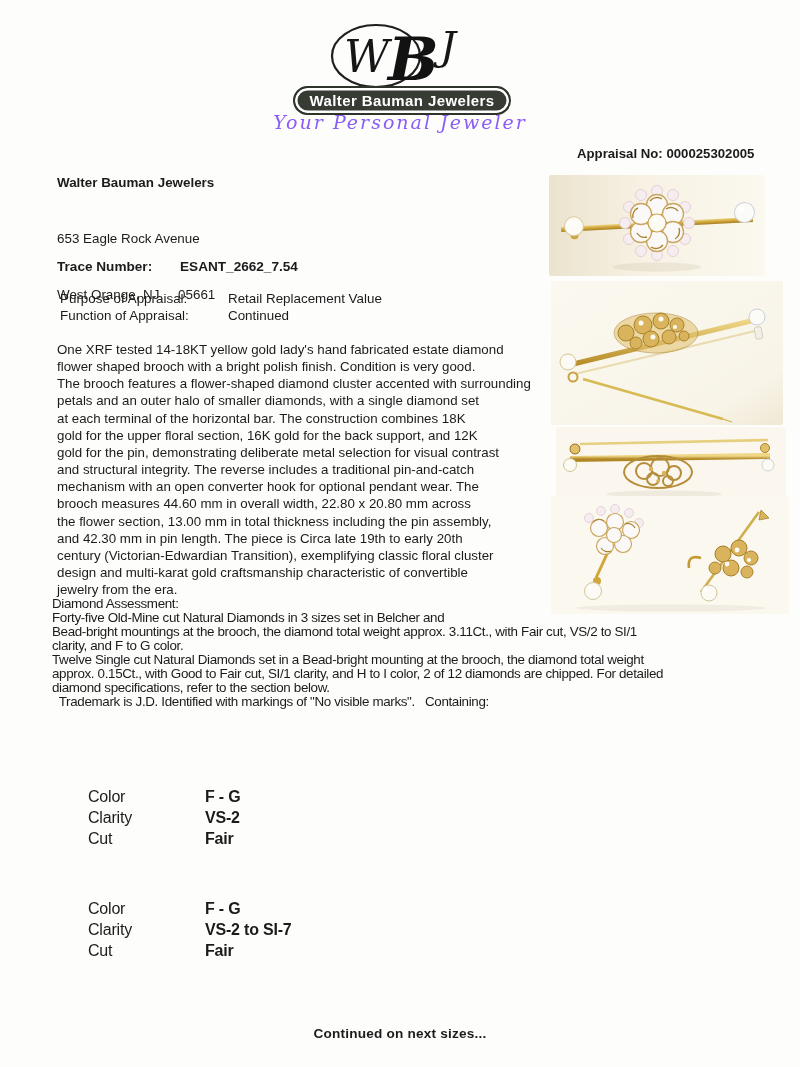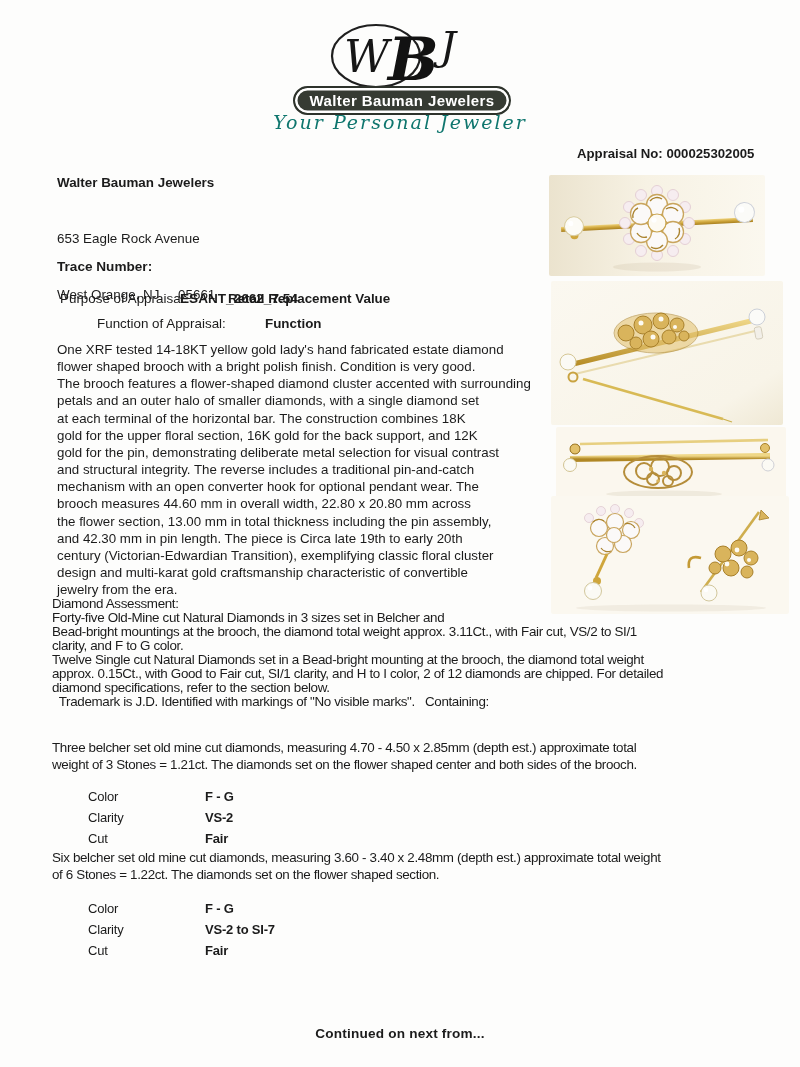--- a/index.html
+++ b/index.html
@@ -2,58 +2,58 @@
 <html><head>
 <meta charset="utf-8">
 <style>
   html,body { margin:0; padding:0; background:#dcdcdc; }
   .page {
     position:relative; width:800px; height:1067px; margin:0 auto;
     background:#fdfdfc; overflow:hidden;
     font-family:"Liberation Sans", sans-serif; color:#1b1b1b;
   }
   .abs { position:absolute; }
-  .b { font-weight:bold;margin-top:32px; }
+  .b { font-weight:bold; }
 
   
   .badge {
     position:absolute; left:293px; top:86px; width:214px; height:25px;
     background:#363b33; border:2px solid #2e332c; border-radius:15px;
     box-shadow: inset 0 0 0 2.5px #ffffff;
     display:flex; align-items:center; justify-content:center;
     color:#ffffff; font-weight:bold; font-size:15px; letter-spacing:0.4px;
   }
   .tagline {
     position:absolute; left:0; right:0; top:111px; text-align:center;
     font-family:"DejaVu Serif", serif; font-style:italic;
-    font-size:19px; letter-spacing:2px; color:#0f766e;
+    font-size:19px; letter-spacing:2px; color:#8b5cf6;
   }
 
   .address { position:absolute; left:57px; top:137px; font-size:13.4px; line-height:18.6px; white-space:pre; }
   .address .name { font-weight:bold; }
   .appraisal-no { position:absolute; left:577px; top:146px; font-size:13.2px; font-weight:bold; }
 
   .trace-row { position:absolute; left:57px; top:259px; font-size:13.6px; }
   .trace-row .val { position:absolute; left:123px; white-space:nowrap; }
   .meta-row { position:absolute; left:60px; font-size:13.4px; }
-  .meta-row .val { position:absolute; left:168px; white-space:nowrap; font-weight:bold; }
+  .meta-row .val { position:absolute; left:168px; white-space:nowrap; font-weight:normal; }
 
   .description {
     position:absolute; left:57px; top:341px; width:505px;
     font-size:13.3px; line-height:17.15px; white-space:pre-wrap;
   }
   .assessment {
     position:absolute; left:52px; top:597px; width:735px;
     font-size:13.4px; line-height:14px; letter-spacing:-0.35px; white-space:pre-wrap;
   }
   .stone-para {
     position:absolute; left:52px; width:735px;
     font-size:13.4px; line-height:17.2px; letter-spacing:-0.35px; white-space:pre-wrap;
   }
-  .spec-table { position:absolute; left:88px; font-size:13px; letter-spacing:-0.2px; }
+  .spec-table { position:absolute; left:88px; font-size:16px; letter-spacing:-0.2px; }
   .spec-row { display:flex; height:21px; line-height:21px; }
   .spec-row .lbl { width:117px; }
   .spec-row .val { font-weight:bold; }
 
   .footer {
     position:absolute; left:0; right:0; top:1026px; text-align:center;
     font-size:13.6px; font-weight:bold; letter-spacing:0.2px;
   }
 
   .photo { position:absolute; }
@@ -86,23 +86,23 @@
   <div class="appraisal-no">Appraisal No: 000025302005</div>
 
   <div class="trace-row">
     <span class="b">Trace Number:</span>
     <span class="val b">ESANT_2662_7.54</span>
   </div>
   <div class="meta-row" style="top:291px;">
     <span>Purpose of Appraisal:</span>
     <span class="val">Retail Replacement Value</span>
   </div>
-  <div class="meta-row" style="top:316px;margin-left:37px;">
+  <div class="meta-row" style="top:308px;">
     <span>Function of Appraisal:</span>
-    <span class="val">Function</span>
+    <span class="val">Continued</span>
   </div>
 
   <div class="description">One XRF tested 14-18KT yellow gold lady's hand fabricated estate diamond
 flower shaped brooch with a bright polish finish. Condition is very good.
 The brooch features a flower-shaped diamond cluster accented with surrounding
 petals and an outer halo of smaller diamonds, with a single diamond set
 at each terminal of the horizontal bar. The construction combines 18K
 gold for the upper floral section, 16K gold for the back support, and 12K
 gold for the pin, demonstrating deliberate metal selection for visual contrast
 and structural integrity. The reverse includes a traditional pin-and-catch
@@ -116,55 +116,51 @@
 
   <div class="assessment">Diamond Assessment:
 Forty-five Old-Mine cut Natural Diamonds in 3 sizes set in Belcher and
 Bead-bright mountings at the brooch, the diamond total weight approx. 3.11Ct., with Fair cut, VS/2 to SI/1
 clarity, and F to G color.
 Twelve Single cut Natural Diamonds set in a Bead-bright mounting at the brooch, the diamond total weight
 approx. 0.15Ct., with Good to Fair cut, SI/1 clarity, and H to I color, 2 of 12 diamonds are chipped. For detailed
 diamond specifications, refer to the section below.
   Trademark is J.D. Identified with markings of "No visible marks".   Containing:</div>
 
-  <div class="stone-para" style="top:739px;">Three belcher set old mine cut diamonds, measuring 4.70 - 4.50 x 2.85mm (depth est.) approximate total
-weight of 3 Stones = 1.21ct. The diamonds set on the flower shaped center and both sides of the brooch.</div>
   <div class="spec-table" style="top:786px;">
     <div class="spec-row">
       <span class="lbl">Color</span>
       <span class="val">F - G</span>
     </div>
     <div class="spec-row">
       <span class="lbl">Clarity</span>
       <span class="val">VS-2</span>
     </div>
     <div class="spec-row">
       <span class="lbl">Cut</span>
       <span class="val">Fair</span>
     </div>
   </div>
 
-  <div class="stone-para" style="top:849px;">Six belcher set old mine cut diamonds, measuring 3.60 - 3.40 x 2.48mm (depth est.) approximate total weight
-of 6 Stones = 1.22ct. The diamonds set on the flower shaped section.</div>
   <div class="spec-table" style="top:898px;">
     <div class="spec-row">
       <span class="lbl">Color</span>
       <span class="val">F - G</span>
     </div>
     <div class="spec-row">
       <span class="lbl">Clarity</span>
       <span class="val">VS-2 to SI-7</span>
     </div>
     <div class="spec-row">
       <span class="lbl">Cut</span>
       <span class="val">Fair</span>
     </div>
   </div>
 
-  <div class="footer">Continued on next from...</div>
+  <div class="footer">Continued on next sizes...</div>
 
   <div class="photo" style="left:549px; top:175px;">
     <svg width="216" height="101" viewBox="0 0 216 101">
       <defs>
         <linearGradient id="bg1" x1="0" y1="0" x2="1" y2="0">
           <stop offset="0" stop-color="#ebe3ce"></stop>
             <stop offset="0.45" stop-color="#f7f2e4"></stop>
             <stop offset="1" stop-color="#fbf8ef"></stop>
         </linearGradient>
         <linearGradient id="g1" x1="0" y1="0" x2="0" y2="1">

